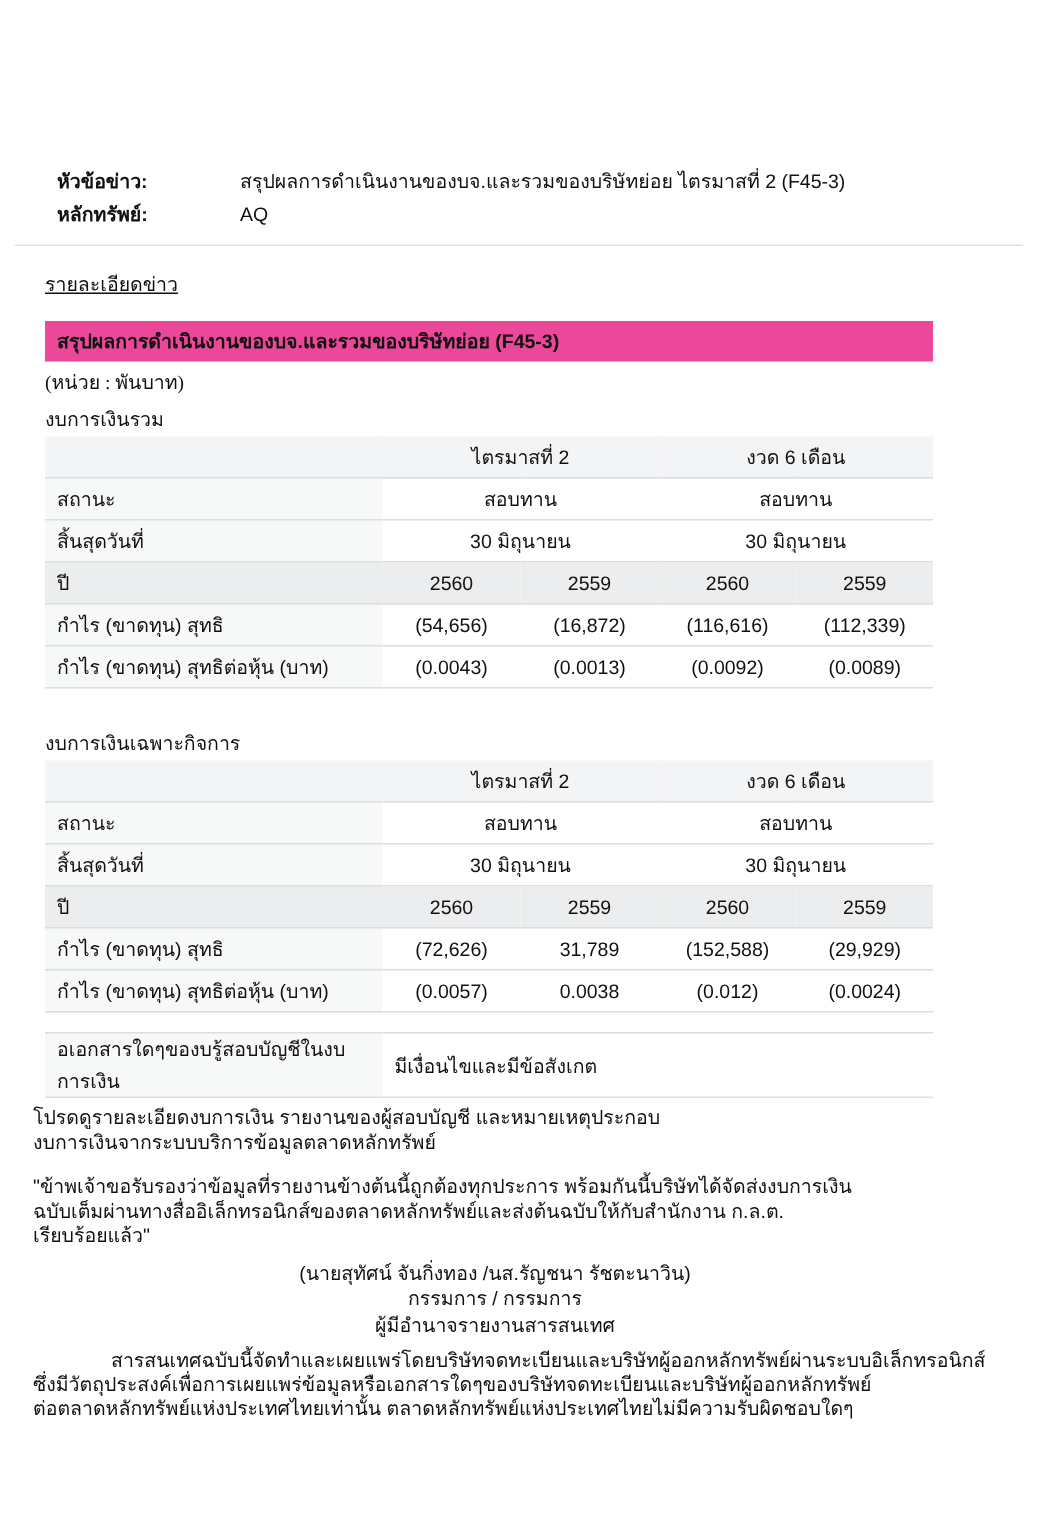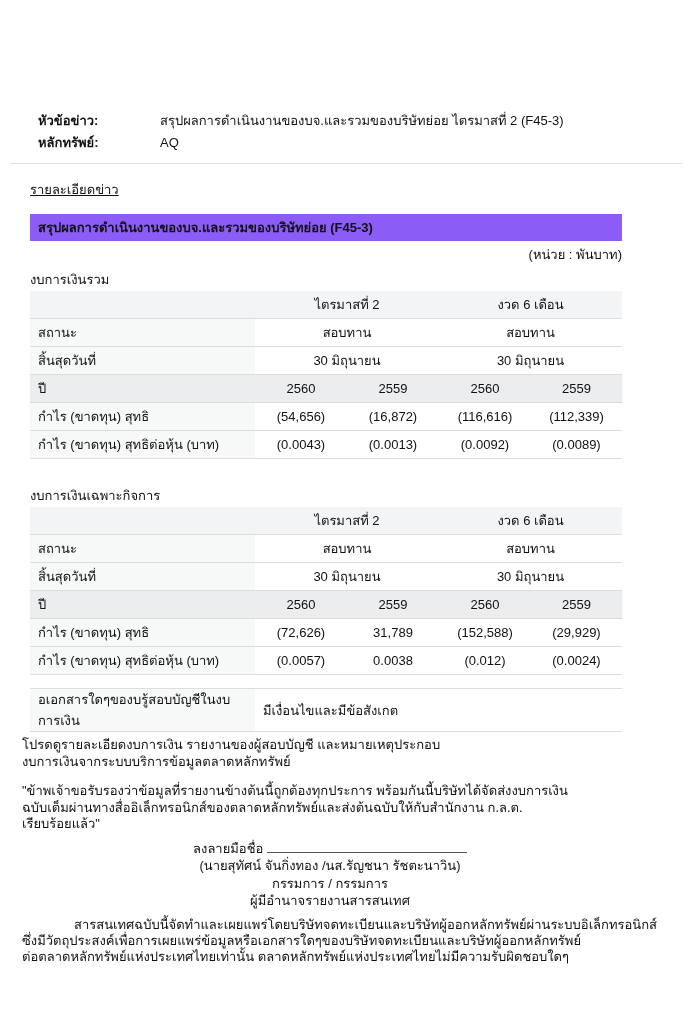--- a/index.html
+++ b/index.html
@@ -10,30 +10,30 @@
   }
   .page{padding-top:110px;}
   
   .meta{margin-left:38px;}
   .meta-row{line-height:22px;}
   .meta-label{display:inline-block;width:122px;font-weight:bold;}
   .divider{border:none;border-top:1px solid #e0e0e0;margin:9px 10px 0 10px;}
   .details-link{margin:15px 0 0 30px;text-decoration:underline;display:inline-block;}
   
   .report{width:592px;margin-left:30px;}
-  .title-bar{background:#8b5cf6;font-weight:bold;padding:3px 8px;margin-top:14px;}
+  .title-bar{background:#ec4899;font-weight:bold;padding:3px 8px;margin-top:14px;}
   table{border-collapse:collapse;width:592px;table-layout:fixed;}
   td{padding:0 6px;height:27px;border-bottom:1px solid #dbdddf;font-size:13px;vertical-align:middle;}
   td.lbl{background:#f7f8f8;padding-left:8px;}
   tr.hdr td{background:#f3f4f5;}
   tr.year td{background:#ebedee;}
   tr.toprule td{border-top:1px solid #dbdddf;}
   .c{text-align:center;}
   .r{text-align:center;}
-  .unit-note{text-align:right;margin-top:6px;line-height:16px;}
+  .unit-note{margin-top:6px;line-height:16px;font-family:Liberation Serif, serif;}
   .section-label{margin:9px 0 3px 0;line-height:16px;}
   .gap{height:20px;}
   
   .para{margin-left:22px;line-height:16.5px;}
   .para.notes{margin-top:5px;}
   .para.cert{margin-top:13px;}
   
   .signature{width:620px;margin-left:20px;margin-top:7px;text-align:center;line-height:17.5px;}
   .sig-line{display:inline-block;width:200px;border-bottom:1px solid #555;}
   
@@ -187,24 +187,20 @@
     <div>งบการเงินจากระบบบริการข้อมูลตลาดหลักทรัพย์</div>
   </div>
 
   <div class="para cert">
     <div>"ข้าพเจ้าขอรับรองว่าข้อมูลที่รายงานข้างต้นนี้ถูกต้องทุกประการ พร้อมกันนี้บริษัทได้จัดส่งงบการเงิน</div>
     <div>ฉบับเต็มผ่านทางสื่ออิเล็กทรอนิกส์ของตลาดหลักทรัพย์และส่งต้นฉบับให้กับสำนักงาน ก.ล.ต.</div>
     <div>เรียบร้อยแล้ว"</div>
   </div>
 
   <div class="signature">
-    <div>
-      <span>ลงลายมือชื่อ</span>
-      <span class="sig-line"></span>
-    </div>
     <div>(นายสุทัศน์ จันกิ่งทอง /นส.รัญชนา รัชตะนาวิน)</div>
     <div>กรรมการ / กรรมการ</div>
     <div>ผู้มีอำนาจรายงานสารสนเทศ</div>
   </div>
 
   <div class="disclaimer">
     <div class="indent">สารสนเทศฉบับนี้จัดทำและเผยแพร่โดยบริษัทจดทะเบียนและบริษัทผู้ออกหลักทรัพย์ผ่านระบบอิเล็กทรอนิกส์</div>
     <div>ซึ่งมีวัตถุประสงค์เพื่อการเผยแพร่ข้อมูลหรือเอกสารใดๆของบริษัทจดทะเบียนและบริษัทผู้ออกหลักทรัพย์</div>
     <div>ต่อตลาดหลักทรัพย์แห่งประเทศไทยเท่านั้น ตลาดหลักทรัพย์แห่งประเทศไทยไม่มีความรับผิดชอบใดๆ</div>
 

